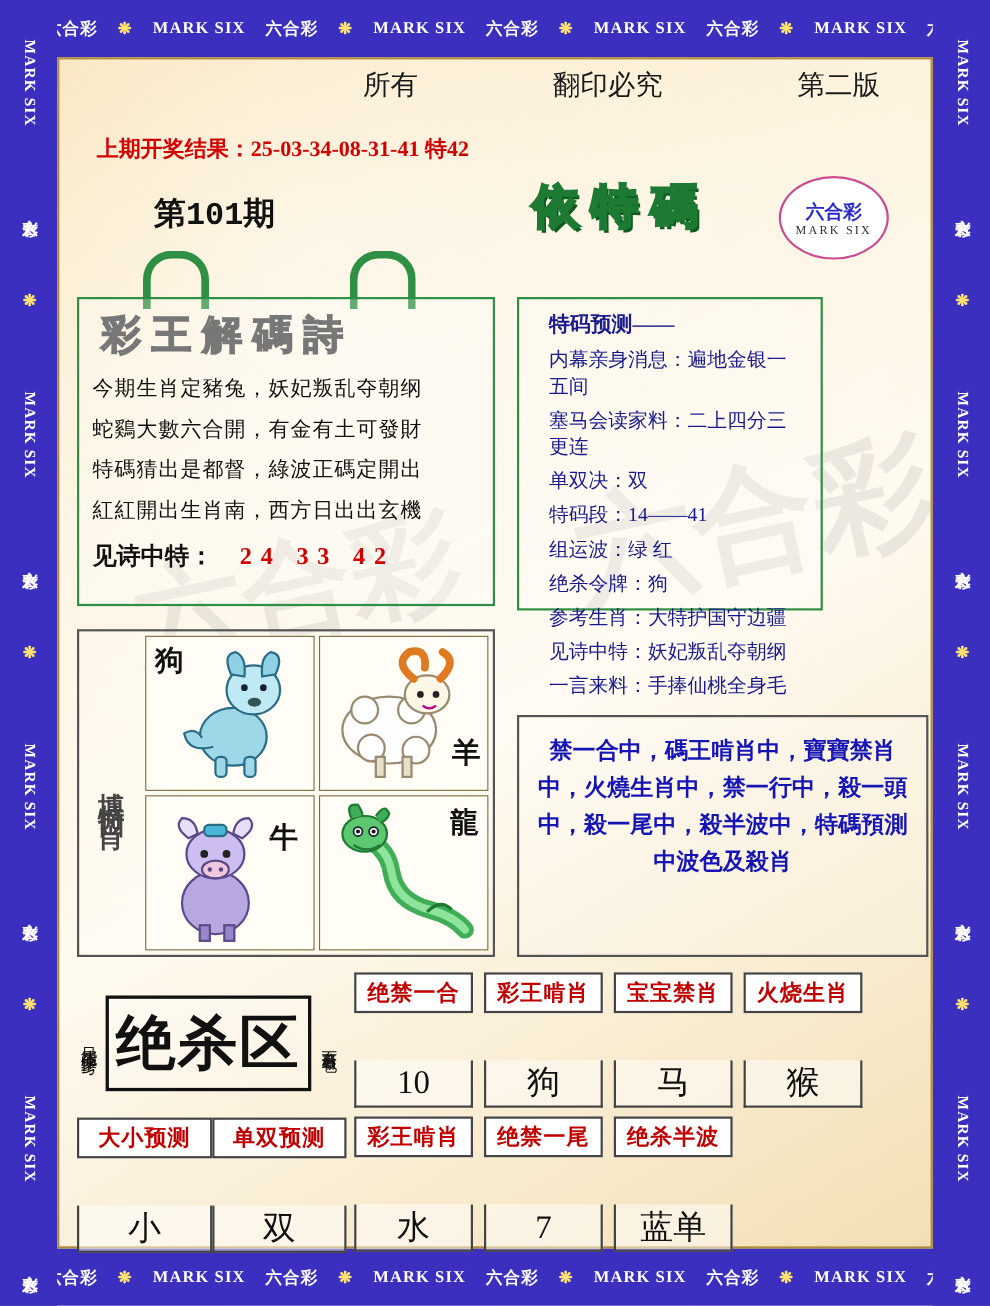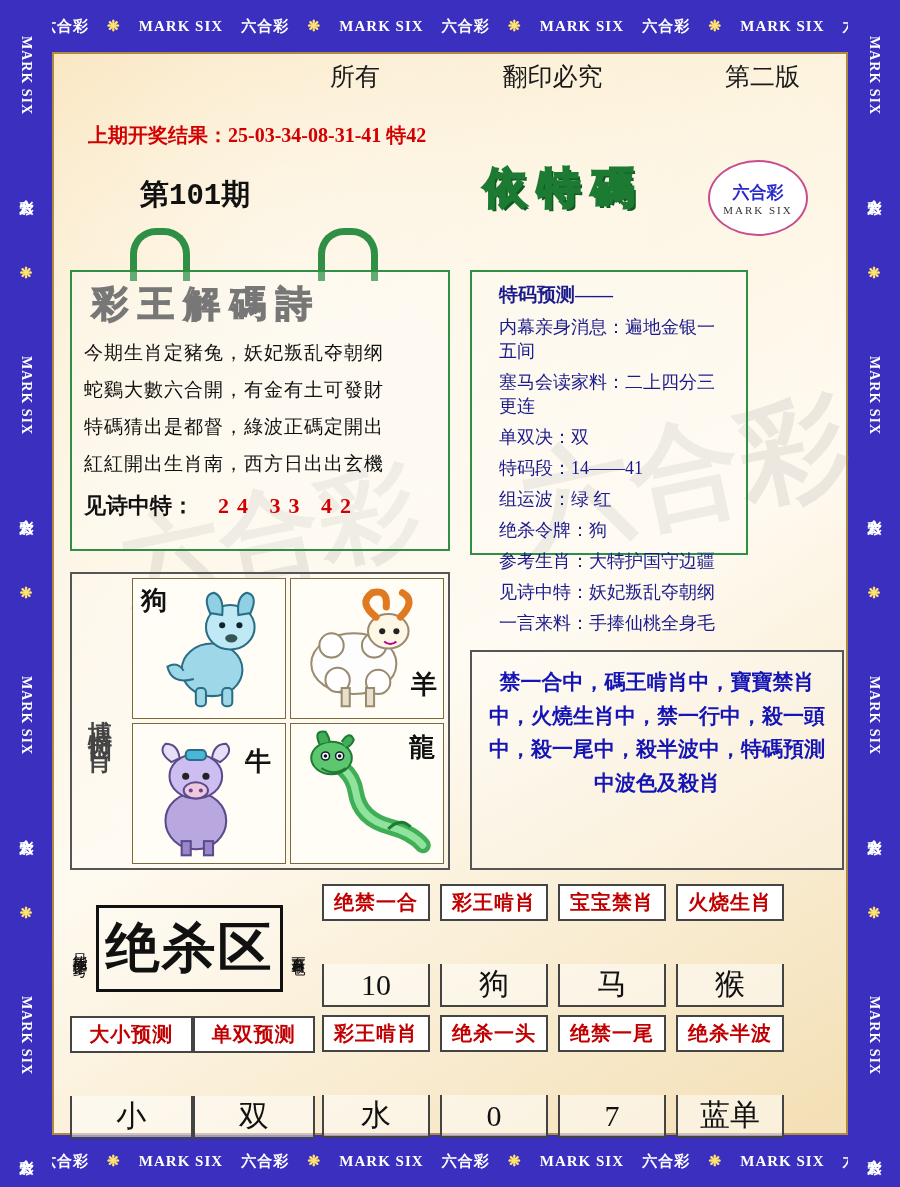--- a/index.html
+++ b/index.html
@@ -419,24 +419,20 @@
     </div>
     <div class="card">
       <div class="card-hd">火烧生肖</div>
       <div class="card-bd">猴</div>
     </div>
     <div class="card">
       <div class="card-hd">彩王啃肖</div>
       <div class="card-bd">水</div>
     </div>
     <div class="card">
-      <div class="card-hd">绝杀一头</div>
-      <div class="card-bd">0</div>
-    </div>
-    <div class="card">
       <div class="card-hd">绝禁一尾</div>
       <div class="card-bd">7</div>
     </div>
     <div class="card">
       <div class="card-hd">绝杀半波</div>
       <div class="card-bd">蓝单</div>
     </div>
   </div>
 
 </div>

